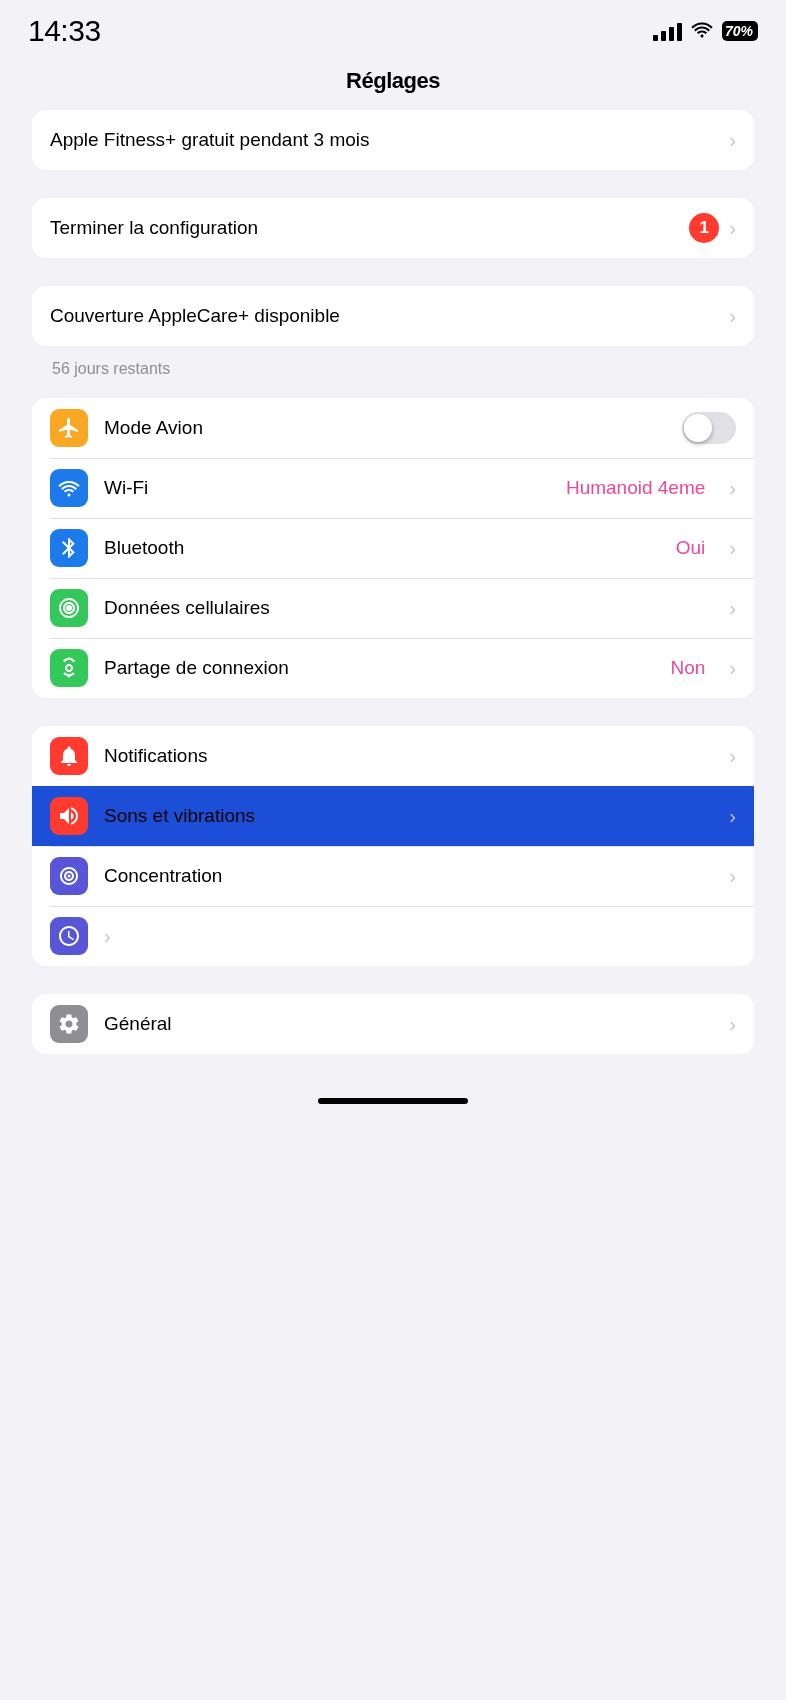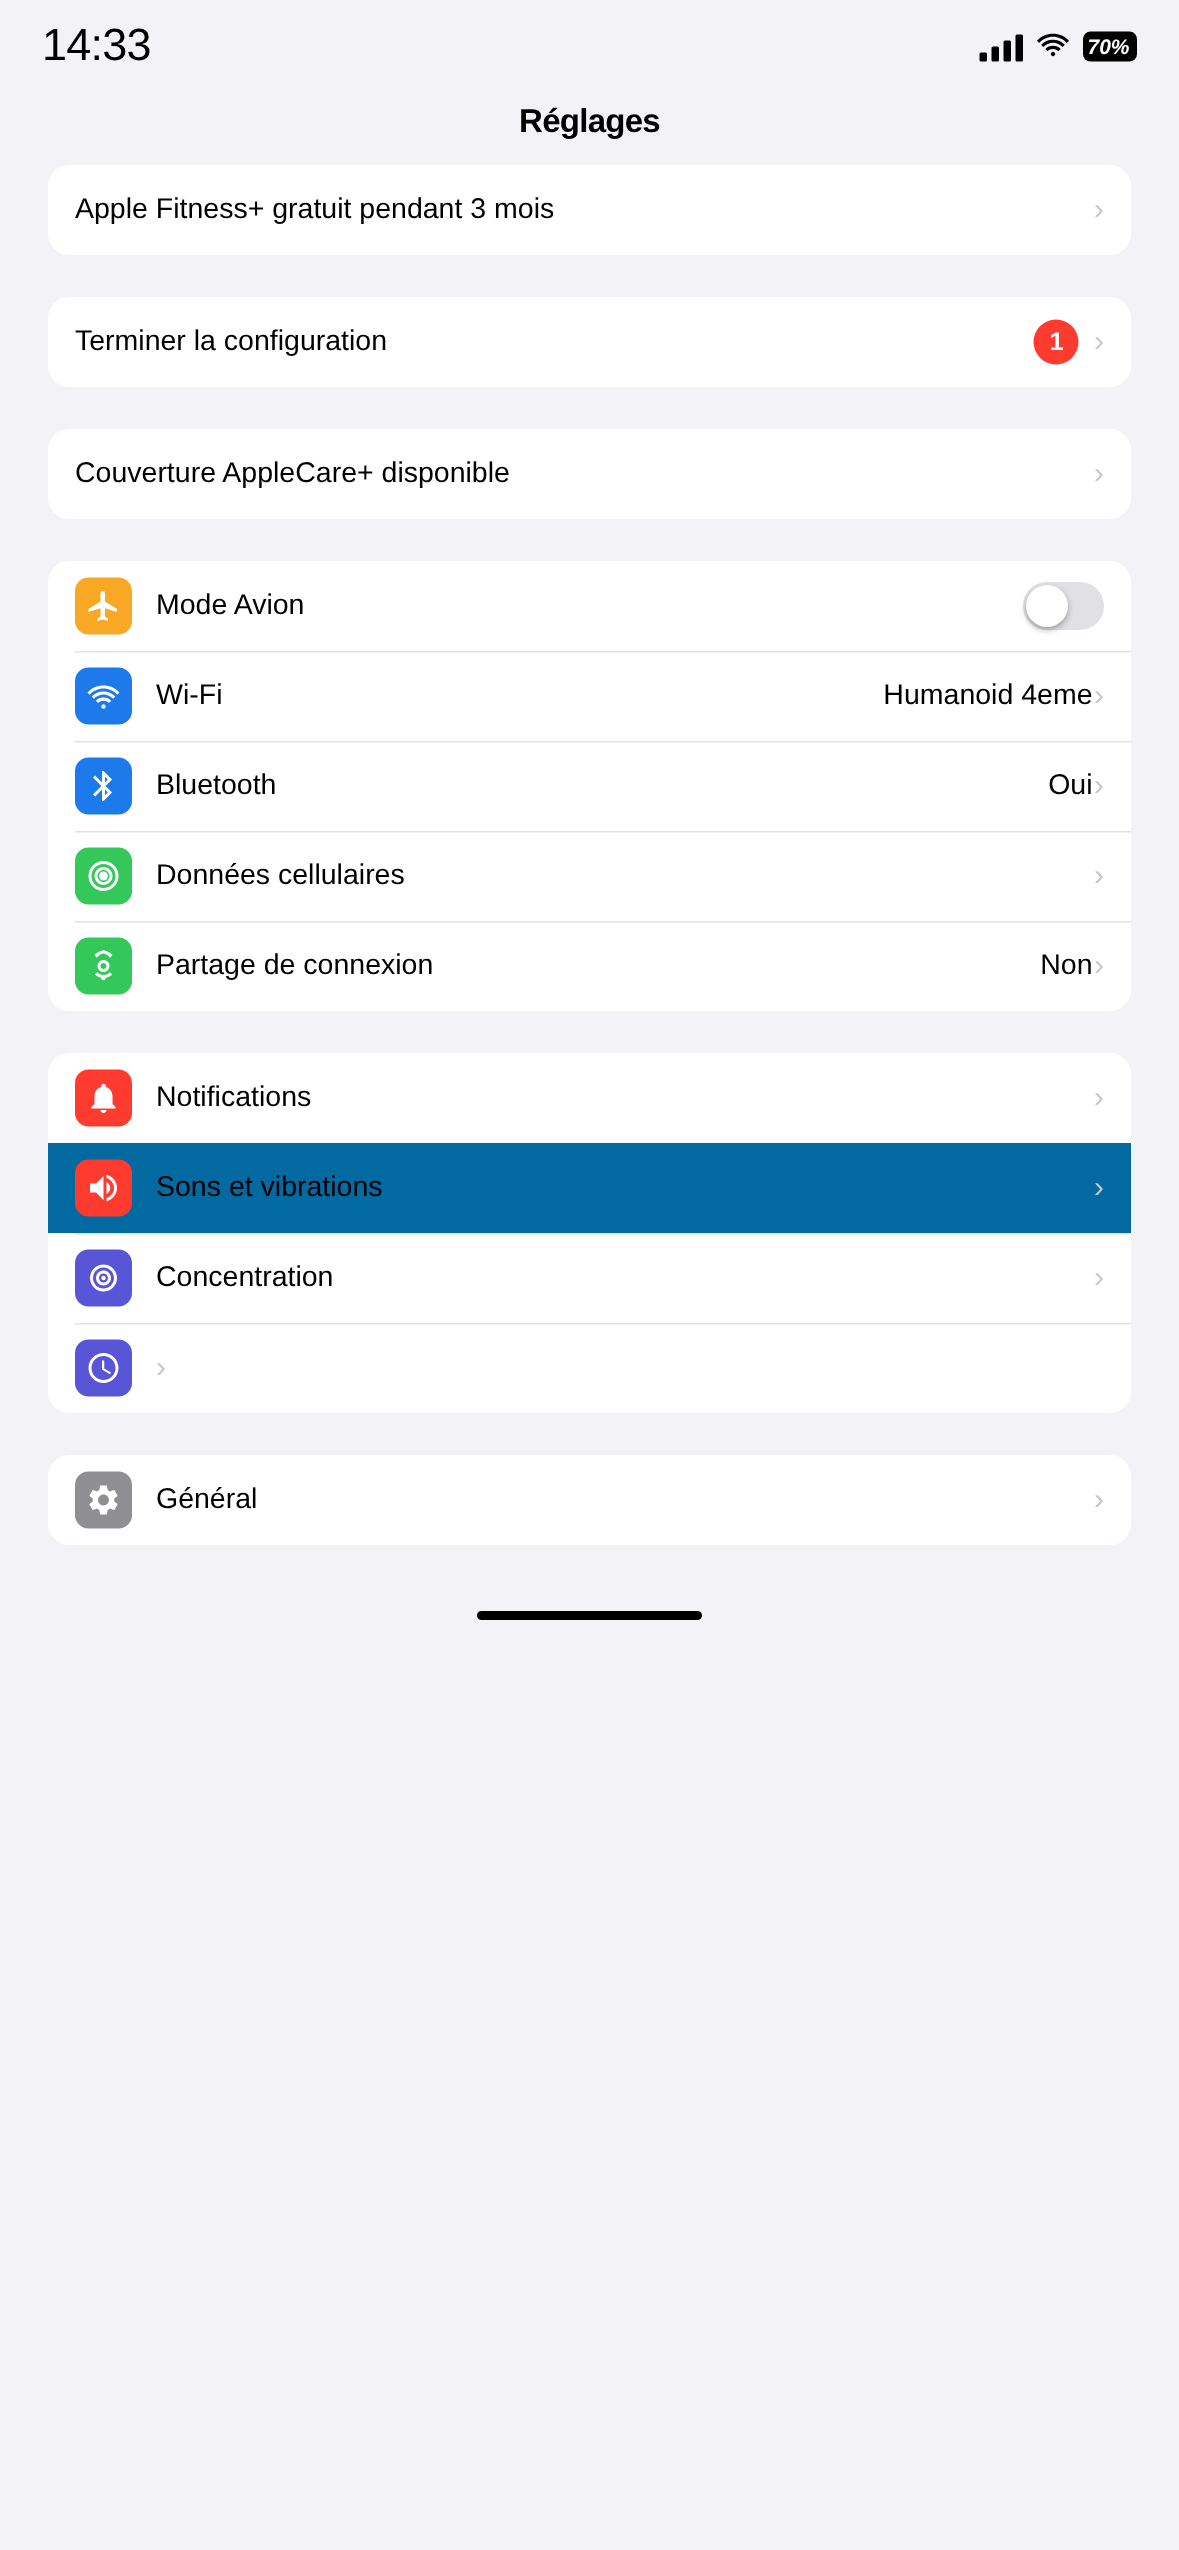--- a/index.html
+++ b/index.html
@@ -85,22 +85,22 @@
       height: 0.5px;
       background: #e0e0e5;
     }
     .card-item-text {
       flex: 1;
       font-size: 19px;
       color: #000;
     }
     .card-item-value {
       font-size: 19px;
-      color: #000000;
-      margin-right: 1px;
+      color: #ec4899;
+      margin-right: 24px;
     }
     .chevron {
       color: #c7c7cc;
       font-size: 20px;
       font-weight: 500;
       line-height: 1;
     }
 
     
     .section-gap {
@@ -163,21 +163,21 @@
       border-radius: 50%;
       background: #fff;
       position: absolute;
       top: 2px;
       left: 2px;
       box-shadow: 0 2px 4px rgba(0,0,0,0.3);
     }
 
     
     .row-highlighted {
-      background: #0369a1;
+      background: #1d4ed8;
     }
 
     
     .home-indicator {
       width: 150px;
       height: 6px;
       background: #000;
       border-radius: 3px;
       margin: 16px auto 10px auto;
     }
@@ -242,20 +242,21 @@
   </div>
 
   <div class="section-gap"></div>
 
   <div class="card">
     <div class="card-item">
       <span class="card-item-text">Couverture AppleCare+ disponible</span>
       <span class="chevron">›</span>
     </div>
   </div>
+  <div class="subtitle-text">56 jours restants</div>
 
   <div class="section-gap"></div>
 
   <div class="card">
 
     <div class="card-item">
       <div class="icon-wrap" style="background:#f9a825;">
         <svg class="icon-svg" viewBox="0 0 24 24" fill="white">
           <path d="M21 16v-2l-8-5V3.5A1.5 1.5 0 0 0 11.5 2 1.5 1.5 0 0 0 10 3.5V9l-8 5v2l8-2.5V19l-2 1.5V22l3.5-1 3.5 1v-1.5L13 19v-5.5l8 2.5z"></path>
         </svg>

